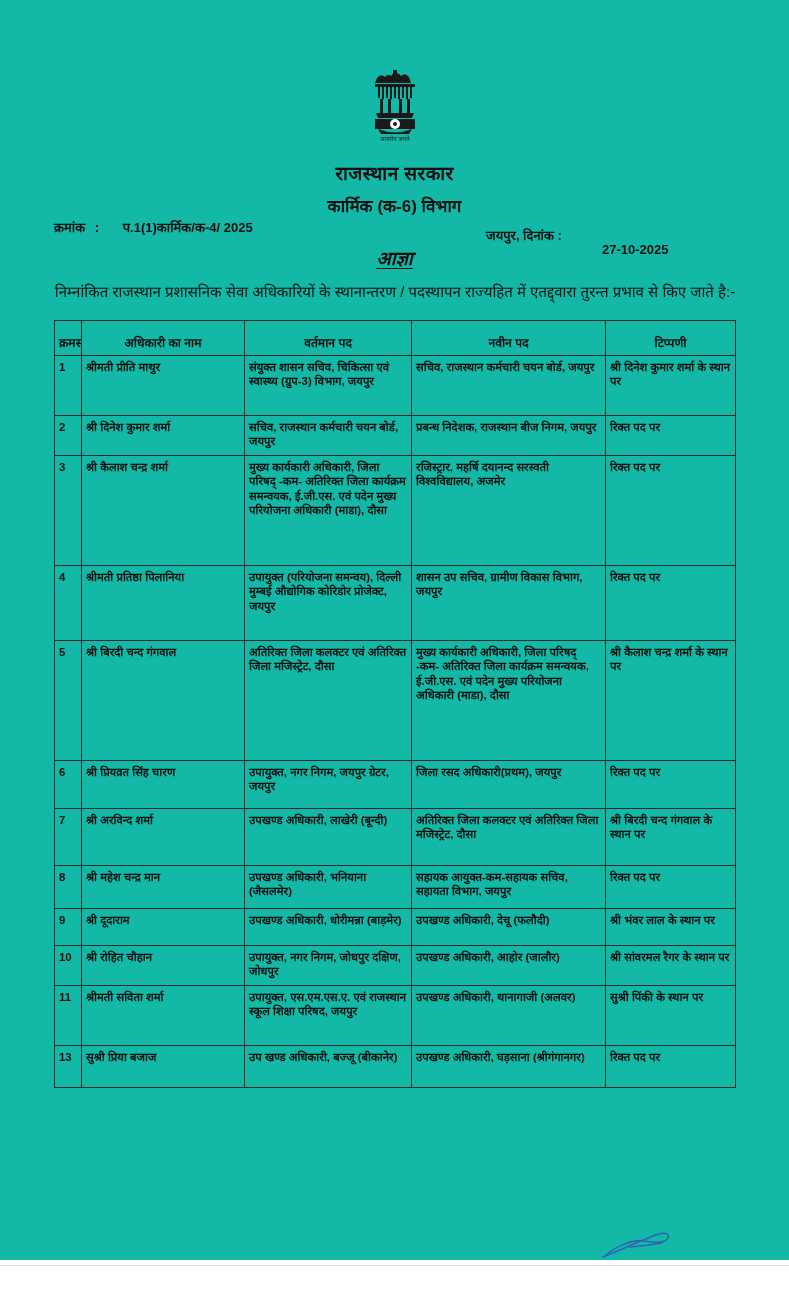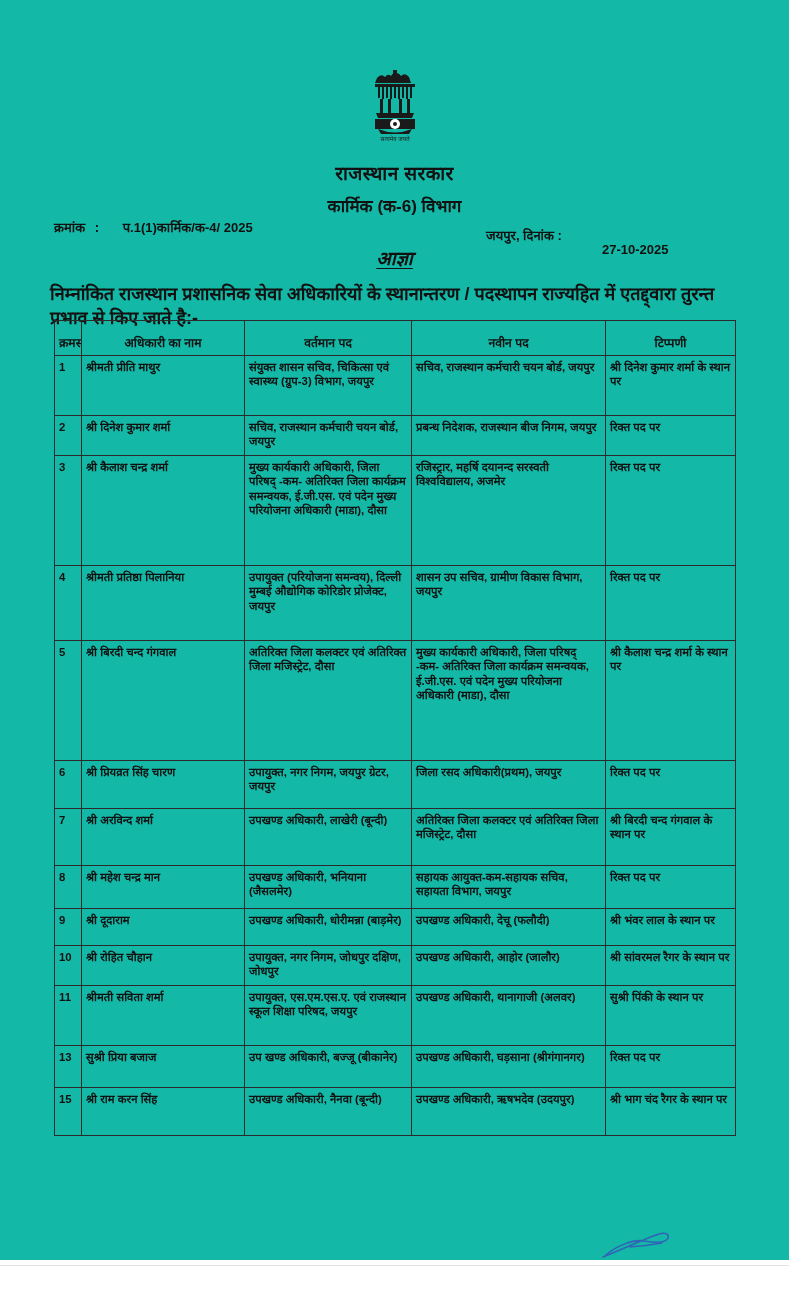--- a/index.html
+++ b/index.html
@@ -103,23 +103,24 @@
     text-decoration: underline;
     text-underline-offset: 3px;
     font-style: italic;
   }
 
   .intro {
     position: absolute;
     left: 50px;
     top: 282px;
     width: 690px;
-    font-size: 18px;
-    font-weight: bold;
+    font-size: 15px;
+    font-weight: normal;
     line-height: 1.35;
+    text-align: center;
   }
 
   
   .tbl {
     position: absolute;
     left: 54px;
     top: 320px;
     width: 681px;
     border-collapse: collapse;
     table-layout: fixed;
@@ -318,27 +319,20 @@
           <td>उपखण्ड अधिकारी, थानागाजी (अलवर)</td>
           <td>सुश्री पिंकी के स्थान पर</td>
         </tr>
         <tr style="height: 42px;">
           <td class="sn">13</td>
           <td>सुश्री प्रिया बजाज</td>
           <td>उप खण्ड अधिकारी, बज्जू (बीकानेर)</td>
           <td>उपखण्ड अधिकारी, घड़साना (श्रीगंगानगर)</td>
           <td>रिक्त पद पर</td>
         </tr>
-        <tr style="height: 48px;">
-          <td class="sn">15</td>
-          <td>श्री राम करन सिंह</td>
-          <td>उपखण्ड अधिकारी, नैनवा (बून्दी)</td>
-          <td>उपखण्ड अधिकारी, ऋषभदेव (उदयपुर)</td>
-          <td>श्री भाग चंद रैगर के स्थान पर</td>
-        </tr>
       </tbody>
   </table>
 
   <span class="sig">
     <svg viewBox="0 0 90 34" width="90" height="34" aria-hidden="true">
       <g fill="none" stroke="#2f63b8" stroke-width="1.6" stroke-linecap="round" stroke-linejoin="round">
         <path d="M3 29 C 20 22, 40 13, 56 7"></path>
         <path d="M56 7 C 63 4, 70 5, 68 10 C 66 15, 56 15, 44 13 C 34 11, 16 18, 6 27"></path>
         <path d="M30 19 C 40 18, 52 17, 62 15"></path>
       </g>

